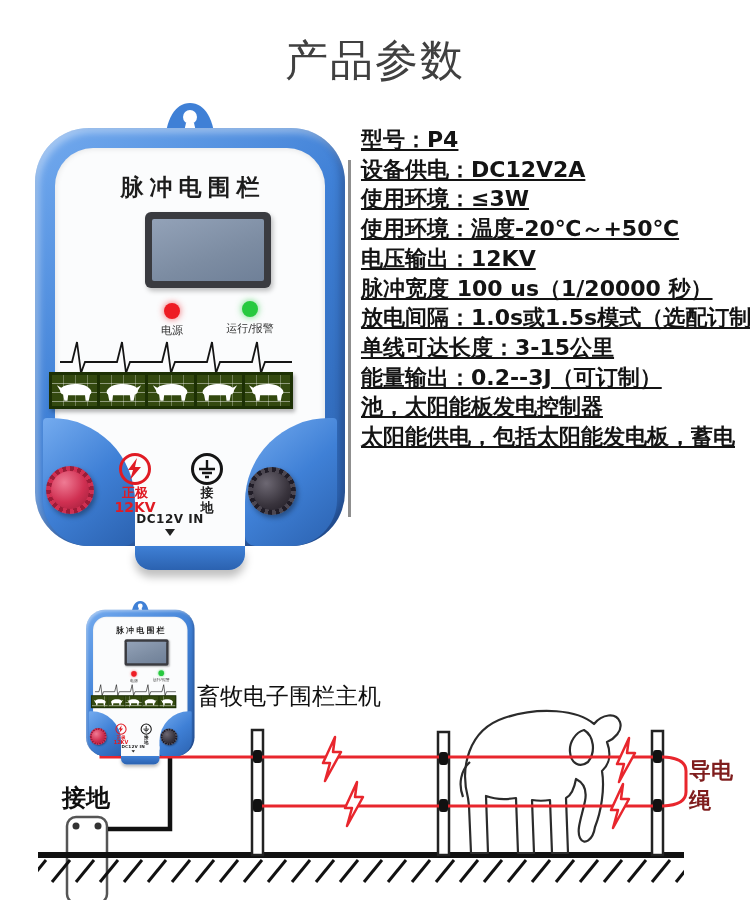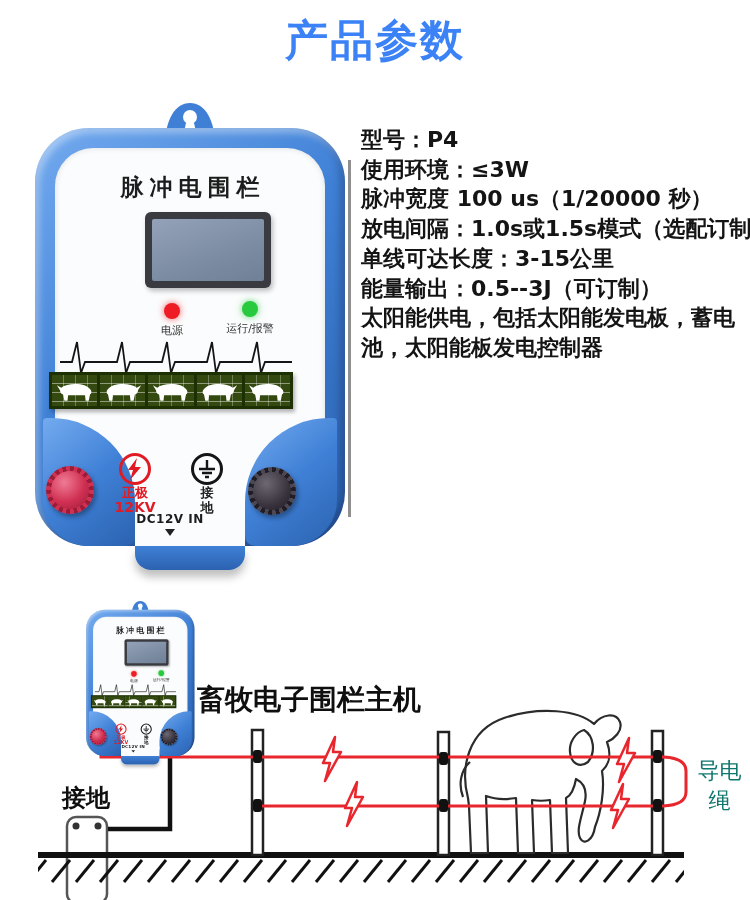--- a/index.html
+++ b/index.html
@@ -1,21 +1,21 @@
 <!DOCTYPE html>
 <html style="--device-blue: #3f80d6; --device-blue-dark: #2b62b0; --device-blue-light: #74abef; --band-green: #33490f; --wire-red: #e8262d; --led-red: #ee1c24; --led-green: #27c93f; --knob-red: #d03052; --knob-red-dark: #9c1c38; --accent-red: #e01b24;"><head>
 <meta charset="utf-8">
 <style>
   html,body{margin:0;padding:0;background:#fff;}
   .canvas{position:relative;width:750px;height:900px;background:#ffffff;overflow:hidden;
           font-family:"DejaVu Sans",sans-serif;color:#111;}
 
   
-  .page-title{position:absolute;left:0;top:12px;width:750px;text-align:center;
-              font-size:43px;font-weight:700;letter-spacing:2px;color:#3b82f6;}
+  .page-title{position:absolute;left:0;top:32px;width:750px;text-align:center;
+              font-size:43px;font-weight:400;letter-spacing:2px;color:#404040;}
 
   
   .device{position:absolute;width:310px;height:470px;}
   .device.big{left:35px;top:100px;}
   .hanger{position:absolute;left:122px;top:0;width:66px;height:46px;}
   .body{position:absolute;left:0;top:28px;width:310px;height:418px;border-radius:54px;
         background:linear-gradient(140deg,var(--device-blue-light) 0%,var(--device-blue) 45%,var(--device-blue-dark) 100%);
         box-shadow:inset -4px -5px 9px rgba(0,0,30,.28), inset 4px 5px 7px rgba(255,255,255,.38);}
   .face{position:absolute;left:20px;top:48px;width:270px;height:380px;border-radius:38px;
         background:#fbfcfd;box-shadow:inset 0 0 6px rgba(0,0,0,.12);}
@@ -73,29 +73,29 @@
         line-height:15px;font-weight:600;color:#222;}
   .gnd-label span{display:block;}
   .dc-label{position:absolute;left:75px;top:412px;width:120px;text-align:center;font-size:12px;
         font-weight:700;color:#1d1d1d;letter-spacing:.5px;}
   .dc-arrow{position:absolute;left:130px;top:429px;width:0;height:0;border-left:5px solid transparent;
         border-right:5px solid transparent;border-top:7px solid #222;}
 
   
   .spec-divider{position:absolute;left:348px;top:160px;width:3px;height:357px;background:#8f8f8f;}
   .spec-list{position:absolute;left:361px;top:125px;width:389px;}
-  .spec-line{font-size:22px;font-weight:600;color:#141414;line-height:29.7px;white-space:nowrap;}
+  .spec-line{font-size:22px;font-weight:600;color:#141414;line-height:29.7px;white-space:nowrap;text-decoration:underline;}
 
   
   .fence-svg{position:absolute;left:0;top:590px;}
   .small-slot{position:absolute;left:86px;top:600px;width:110px;height:166px;}
   .small-slot .device{left:0;top:0;transform:scale(0.35);transform-origin:0 0;}
-  .host-label{position:absolute;left:197px;top:681px;font-size:28px;font-weight:700;color:#0f0f0f;}
+  .host-label{position:absolute;left:197px;top:681px;font-size:23px;font-weight:400;color:#0f0f0f;}
   .ground-label{position:absolute;left:62px;top:782px;font-size:24px;font-weight:700;color:#0f0f0f;}
-  .wire-label{position:absolute;left:689px;top:756px;font-size:22px;font-weight:400;color:#0f766e;text-align:center;}
+  .wire-label{position:absolute;left:689px;top:756px;font-size:22px;font-weight:700;color:#7f1d1d;}
 </style>
 </head>
 <body>
 
 <div class="canvas">
 
   <div class="page-title">产品参数</div>
 
   <div class="device big">
     <svg class="hanger" viewBox="0 0 66 46">
@@ -176,27 +176,30 @@
       <span>接</span>
       <span>地</span>
     </div>
     <div class="dc-label">DC12V IN</div>
     <div class="dc-arrow"></div>
   </div>
 
   <div class="spec-divider"></div>
   <div class="spec-list">
     <div class="spec-line">型号：P4</div>
+      <div class="spec-line">设备供电：DC12V2A</div>
       <div class="spec-line">使用环境：≤3W</div>
+      <div class="spec-line">使用环境：温度-20℃～+50℃</div>
+      <div class="spec-line">电压输出：12KV</div>
       <div class="spec-line">脉冲宽度 100 us（1/20000 秒）</div>
       <div class="spec-line">放电间隔：1.0s或1.5s模式（选配订制）</div>
       <div class="spec-line">单线可达长度：3-15公里</div>
-      <div class="spec-line">能量输出：0.5--3J（可订制）</div>
+      <div class="spec-line">能量输出：0.2--3J（可订制）</div>
+      <div class="spec-line">池，太阳能板发电控制器</div>
       <div class="spec-line">太阳能供电，包括太阳能发电板，蓄电</div>
-      <div class="spec-line">池，太阳能板发电控制器</div>
     </div>
 
   <svg class="fence-svg" width="750" height="310" viewBox="0 590 750 310">
     <defs>
       <pattern id="hatch" width="24" height="26" patternUnits="userSpaceOnUse">
         <path d="M22,2 L4,24" stroke="#111" stroke-width="3"></path>
       </pattern>
     </defs>
     <rect x="67" y="817" width="40" height="86" rx="9" fill="#ffffff" stroke="#555" stroke-width="2.5"></rect>
     <circle cx="76" cy="826" r="3.5" fill="#333"></circle>

